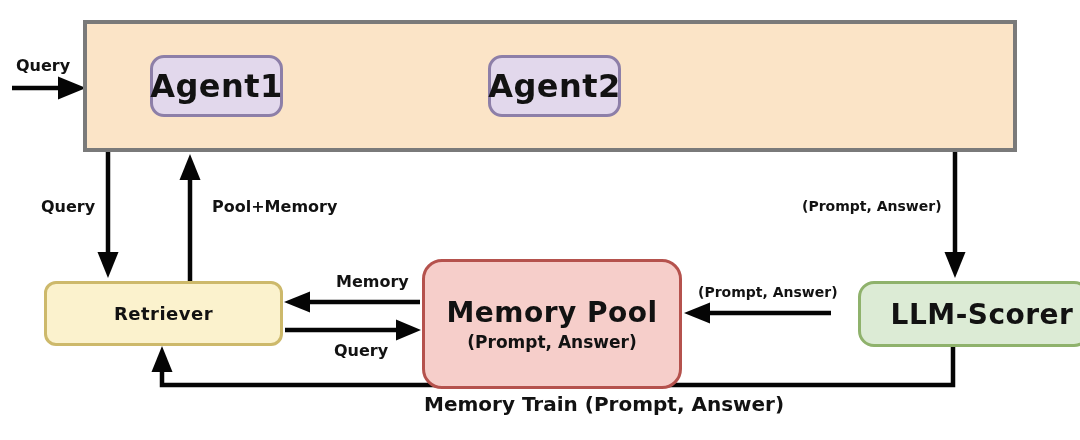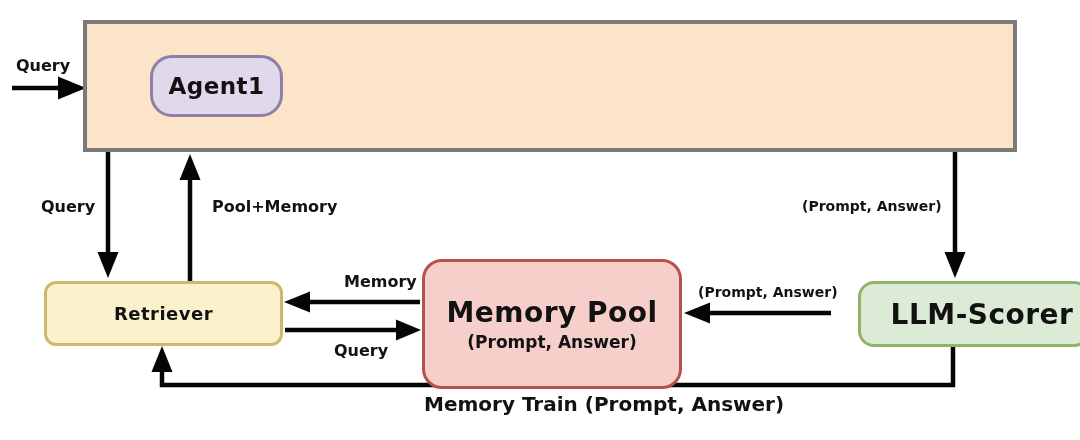--- a/index.html
+++ b/index.html
@@ -22,23 +22,23 @@
     background: #FBE4C7;
     border: 4px solid #7a7a7a;
     box-sizing: border-box;
   }
   .agent {
     position: absolute;
     top: 31px;
     width: 133px; height: 62px;
     background: #E2D8EC;
     border: 3px solid #8d7fa8;
-    border-radius: 22px;
+    border-radius: 14px;
     display: flex; align-items: center; justify-content: center;
-    font-weight: 700; font-size: 23px; color: #121212;
+    font-weight: 700; font-size: 32px; color: #121212;
     box-sizing: border-box;
     letter-spacing: 0.5px;
   }
   .agent-1 { left: 63px; }
   .agent-2 { left: 401px; }
   .agent-3 { left: 741px; }
 
   .node {
     position: absolute;
     box-sizing: border-box;
@@ -130,20 +130,23 @@
     <g>
       <polyline points="953,347 953,385 162,385 162,370"></polyline>
       <polygon points="151.5,372 172.5,372 162,346"></polygon>
     </g>
   </svg>
 
   <div class="agents-container">
     <div class="agent agent-1">
       <span>Agent1</span>
     </div>
+    <div class="agent agent-2">
+      <span>Agent2</span>
+    </div>
   </div>
 
   <div class="node retriever">
     <span>Retriever</span>
   </div>
 
   <div class="node memory-pool">
     <div class="mp-title">Memory Pool</div>
     <div class="mp-sub">(Prompt, Answer)</div>
   </div>
@@ -153,21 +156,21 @@
   </div>
 
   <div class="edge-label" style="left:16px; top:56px;">Query</div>
 
   <div class="edge-label" style="left:41px; top:197px;">Query</div>
 
   <div class="edge-label" style="left:212px; top:197px;">Pool+Memory</div>
 
   <div class="edge-label small" style="left:802px; top:198px;">(Prompt, Answer)</div>
 
-  <div class="edge-label" style="left:344px; top:272px;">Memory</div>
+  <div class="edge-label" style="left:336px; top:272px;">Memory</div>
 
   <div class="edge-label" style="left:334px; top:341px;">Query</div>
 
   <div class="edge-label small" style="left:698px; top:284px;">(Prompt, Answer)</div>
 
   <div class="edge-label train" style="left:424px; top:392px;">Memory Train (Prompt, Answer)</div>
 
 </div>
 
 </body></html>

